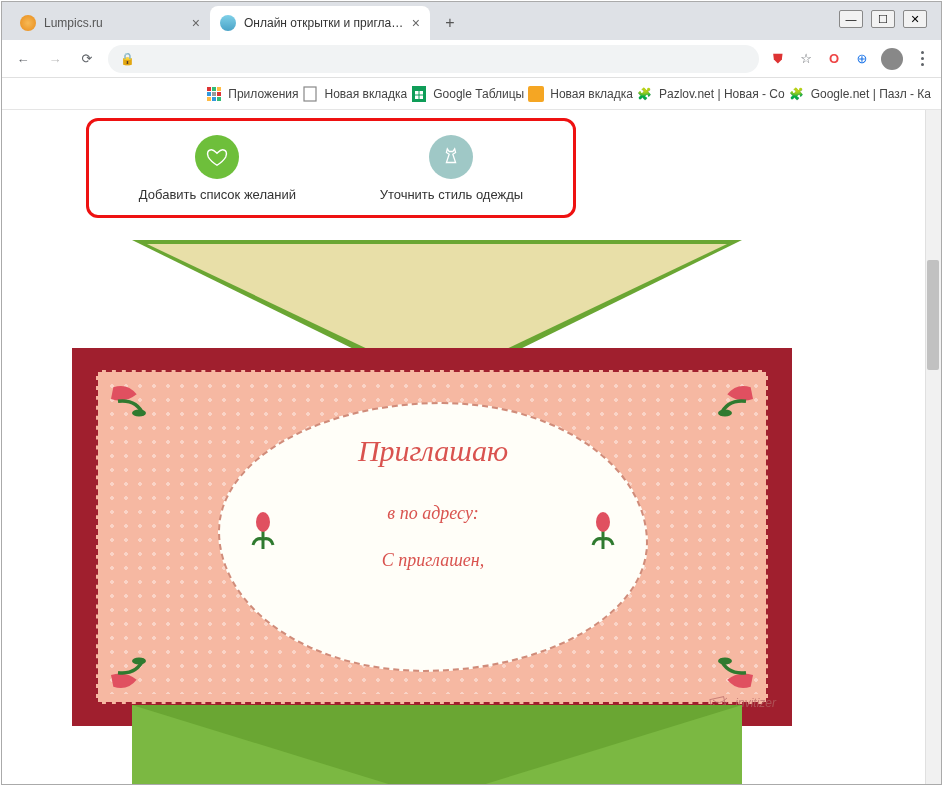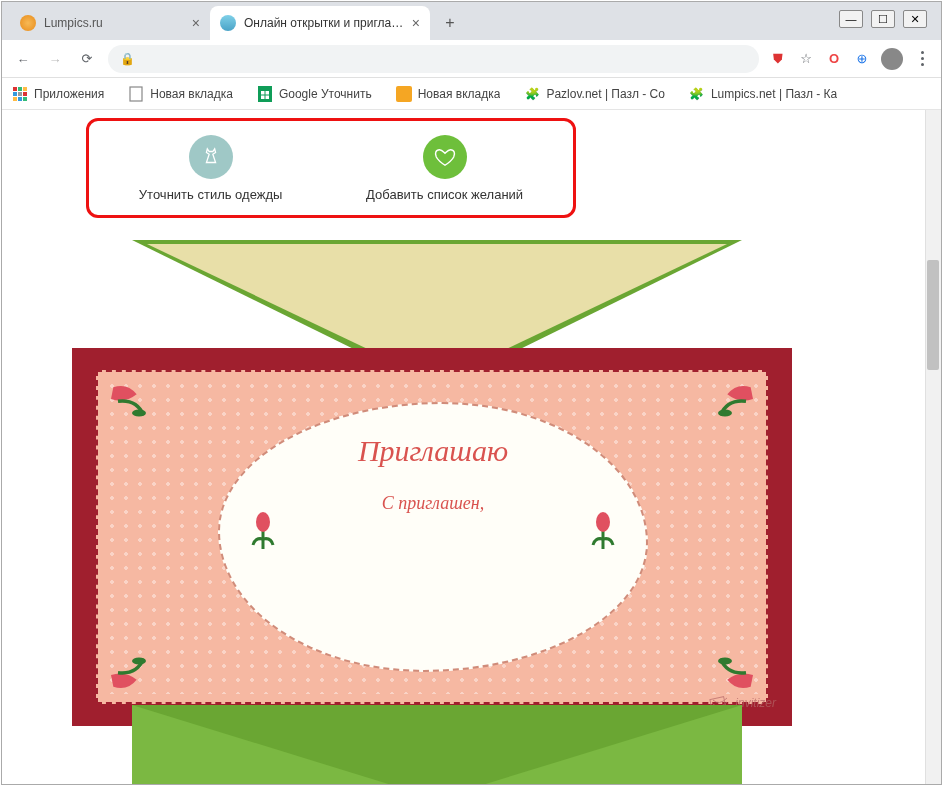--- a/index.html
+++ b/index.html
@@ -27,21 +27,21 @@
 .addr .lock { color: #5f6368; font-size: 12px;}
 .addr .proto { color: #333; }
 .addr .domain { color: #333; }
 .addr .path { color: #777; }
 .ext-icon { width: 18px; height: 18px; border-radius: 3px; cursor:pointer; display:flex; align-items:center; justify-content:center; font-size:13px;}
 .avatar { width: 22px; height: 22px; border-radius: 50%; background: #888; cursor:pointer;}
 .menu-dots { width: 18px; display:flex; flex-direction:column; gap:3px; align-items:center; cursor:pointer;}
 .menu-dots span { width:3px; height:3px; background:#5f6368; border-radius:50%; }
 
 
-.bookmarks { height: 32px; background: #fff; display: flex; align-items: center; padding: 0 10px; gap: 24px; border-bottom: 1px solid #e5e5e5; font-size: 12px; color: #444;}
+.bookmarks { height: 32px; background: #fff; display: flex; align-items: center; padding: 0 10px; gap: 4px; border-bottom: 1px solid #e5e5e5; font-size: 12px; color: #444; justify-content: flex-end;}
 .bm { display:flex; align-items:center; gap:6px; cursor:pointer; white-space:nowrap; overflow:hidden;}
 .bm-icon { width:16px; height:16px; flex-shrink:0; display:flex; align-items:center; justify-content:center;}
 
 
 .content { flex: 1; position: relative; overflow: hidden; background:#fff; }
 .scroll-track { position:absolute; right:0; top:0; bottom:0; width:16px; background:#f1f1f1; border-left:1px solid #e0e0e0;}
 .scroll-thumb { position:absolute; right:2px; top:150px; width:12px; height:110px; background:#c1c1c1; border-radius:2px; cursor:pointer;}
 
 
 .actions-wrap { position:absolute; left:84px; top:8px; width:490px; height:100px; border:3px solid #e11; border-radius:12px; display:flex; align-items:center; justify-content:space-around; padding:4px 8px;}
@@ -152,54 +152,54 @@
     </div>
     <div class="bm">
       <span class="bm-icon">
           <svg width="14" height="16">
             <rect width="14" height="16" fill="#0f9d58"></rect>
             <rect x="3" y="5" width="8" height="8" fill="#fff"></rect>
             <line x1="7" y1="5" x2="7" y2="13" stroke="#0f9d58"></line>
             <line x1="3" y1="9" x2="11" y2="9" stroke="#0f9d58"></line>
           </svg>
         </span>
-      <span>Google Уточнить</span>
+      <span>Google Таблицы</span>
     </div>
     <div class="bm">
       <span class="bm-icon" style="background:#f5a623;border-radius:2px;"></span>
       <span>Новая вкладка</span>
     </div>
     <div class="bm">
       <span class="bm-icon">🧩</span>
-      <span>Pazlov.net | Пазл - Со</span>
+      <span>Pazlov.net | Новая - Со</span>
     </div>
     <div class="bm">
       <span class="bm-icon">🧩</span>
-      <span>Lumpics.net | Пазл - Ка</span>
+      <span>Google.net | Пазл - Ка</span>
     </div>
   </div>
 
   <div class="content">
 
     <div class="actions-wrap">
+      <div class="action-item">
+        <div class="action-circle circle-green">
+          <svg width="22" height="22" viewBox="0 0 24 24">
+              <path d="M12 21s-7-4.5-9.5-9C.5 8 2 4 6 4c2.5 0 4 2 6 4 2-2 3.5-4 6-4 4 0 5.5 4 3.5 8C19 16.5 12 21 12 21z" fill="none" stroke="#fff" stroke-width="1.6"></path>
+            </svg>
+        </div>
+        <span class="action-label">Добавить список желаний</span>
+      </div>
       <div class="action-item">
         <div class="action-circle circle-teal">
           <svg width="22" height="22" viewBox="0 0 24 24">
               <path d="M8 3l2 3h4l2-3 1 4-3 2 3 9H7l3-9-3-2z" fill="none" stroke="#fff" stroke-width="1.4"></path>
             </svg>
         </div>
         <span class="action-label">Уточнить стиль одежды</span>
-      </div>
-      <div class="action-item">
-        <div class="action-circle circle-green">
-          <svg width="22" height="22" viewBox="0 0 24 24">
-              <path d="M12 21s-7-4.5-9.5-9C.5 8 2 4 6 4c2.5 0 4 2 6 4 2-2 3.5-4 6-4 4 0 5.5 4 3.5 8C19 16.5 12 21 12 21z" fill="none" stroke="#fff" stroke-width="1.6"></path>
-            </svg>
-        </div>
-        <span class="action-label">Добавить список желаний</span>
       </div>
     </div>
 
     <div class="stage">
       <div class="envelope-back">
         <div class="env-flap"></div>
         <div class="env-flap-inner"></div>
       </div>
 
       <div class="card">
@@ -249,20 +249,21 @@
               <svg viewBox="0 0 50 50">
                   <path d="M25 45 L25 25" stroke="#2f7a2f" stroke-width="3"></path>
                   <ellipse cx="25" cy="18" rx="7" ry="10" fill="#e05060"></ellipse>
                   <path d="M25 35 q-8 -2 -10 6" stroke="#2f7a2f" stroke-width="3" fill="none"></path>
                   <path d="M25 35 q8 -2 10 6" stroke="#2f7a2f" stroke-width="3" fill="none"></path>
                 </svg>
             </div>
 
             <div class="card-text">
               <div class="ct1">Приглашаю</div>
+              <div class="ct3">в по адресу:</div>
               <div class="ct4">С приглашен,</div>
             </div>
           </div>
         </div>
         <div class="watermark">
           <svg width="22" height="22">
               <rect x="2" y="6" width="14" height="12" fill="none" stroke="#b56868" stroke-width="1" transform="rotate(-12 9 12)"></rect>
               <path d="M4 8 q6 6 14 -2 M4 12 q6 6 14 -2 M4 16 q6 6 14 -2" stroke="#b56868" stroke-width="1" fill="none"></path>
             </svg>
           <span>invitizer</span>

